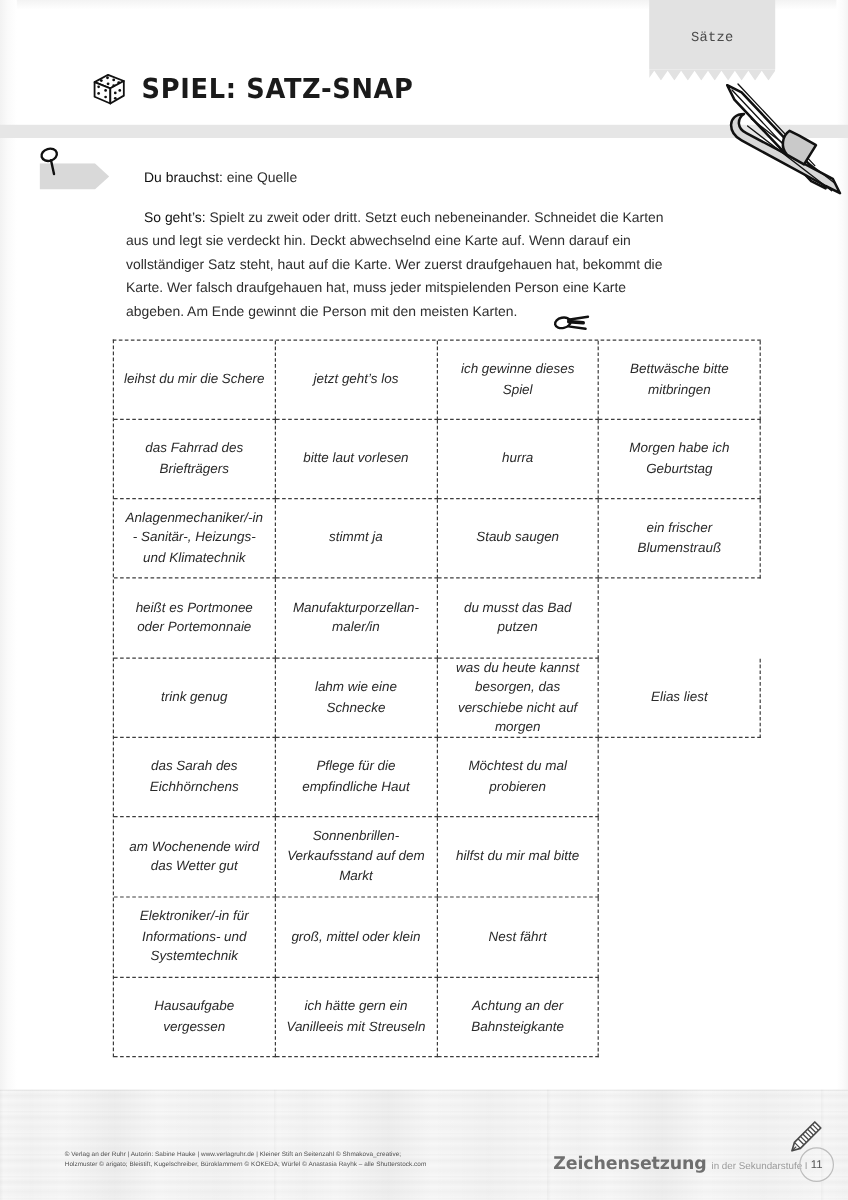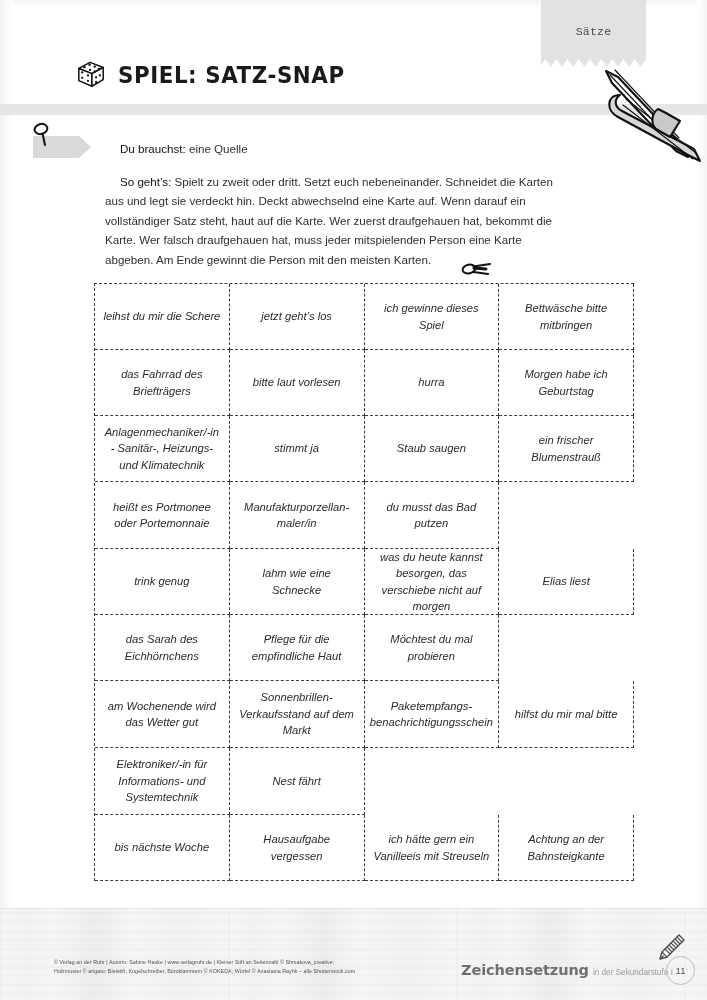--- a/index.html
+++ b/index.html
@@ -410,31 +410,30 @@
 
     <div class="card-row">
       <div class="card-cell" style="height:66px">das Sarah des Eichhörnchens</div>
       <div class="card-cell" style="height:66px">Pflege für die empfindliche Haut</div>
       <div class="card-cell" style="height:66px">Möchtest du mal probieren</div>
     </div>
 
     <div class="card-row">
       <div class="card-cell" style="height:67px">am Wochenende wird das Wetter gut</div>
       <div class="card-cell" style="height:67px">Sonnenbrillen-Verkaufsstand auf dem Markt</div>
-      <div class="card-cell" style="height:67px">Paketempfangs-benachrichtigungsschein</div>
       <div class="card-cell" style="height:67px">hilfst du mir mal bitte</div>
     </div>
 
     <div class="card-row">
       <div class="card-cell" style="height:67px">Elektroniker/-in für Informations- und Systemtechnik</div>
+      <div class="card-cell" style="height:67px">groß, mittel oder klein</div>
       <div class="card-cell" style="height:67px">Nest fährt</div>
     </div>
 
     <div class="card-row">
-      <div class="card-cell" style="height:66px">bis nächste Woche</div>
       <div class="card-cell" style="height:66px">Hausaufgabe vergessen</div>
       <div class="card-cell" style="height:66px">ich hätte gern ein Vanilleeis mit Streuseln</div>
       <div class="card-cell" style="height:66px">Achtung an der Bahnsteigkante</div>
     </div>
 
   </div>
 
   <div class="wood-band">
     <div class="wood-top-line"></div>
   </div>

